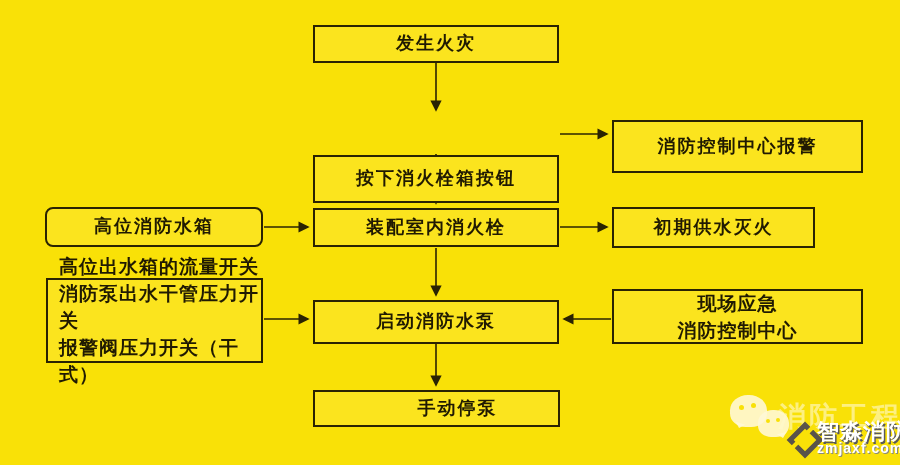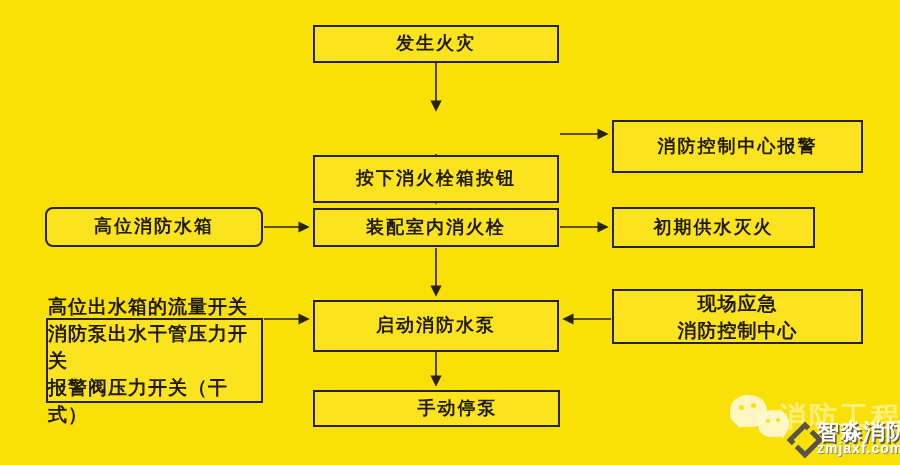--- a/index.html
+++ b/index.html
@@ -9,32 +9,32 @@
     background:#F9E107;overflow:hidden;
   }
   .node{
     position:absolute;box-sizing:border-box;
     background:#FBE41E;border:2px solid #2A2302;
     display:flex;align-items:center;justify-content:center;
     color:#201A02;font-size:18px;font-weight:600;letter-spacing:2px;
     text-align:center;line-height:1.2;
   }
   .node.multiline{flex-direction:column;font-size:19px;letter-spacing:1px;line-height:27px;}
-  .node.leftalign{align-items:flex-start;justify-content:center;padding-left:0;text-align:left;margin-top:40px;}
+  .node.leftalign{align-items:flex-start;justify-content:center;padding-left:11px;text-align:left;}
   #connectors{position:absolute;left:0;top:0;width:900px;height:465px;pointer-events:none;}
 
   
   #n-start     {left:313px;top:25px; width:246px;height:38px;}
   #n-press     {left:313px;top:115px;width:246px;height:48px;margin-top:40px;}
   #n-alarm     {left:612px;top:120px;width:251px;height:53px;}
   #n-tank      {left:45px; top:207px;width:218px;height:40px;border-radius:8px;}
   #n-hydrant   {left:313px;top:208px;width:246px;height:39px;}
   #n-initial   {left:612px;top:207px;width:203px;height:41px;}
   #n-switches  {left:46px; top:278px;width:217px;height:85px;}
-  #n-pump      {left:313px;top:300px;width:246px;height:52px;}
+  #n-pump      {left:313px;top:300px;width:246px;height:44px;}
   #n-emergency {left:612px;top:289px;width:251px;height:55px;}
   #n-stop      {left:313px;top:390px;width:247px;height:37px;padding-left:42px;}
 
   
   #watermark{position:absolute;left:728px;top:390px;width:172px;height:75px;}
   .wm-faint{
     position:absolute;left:50px;top:8px;
     font-size:28px;font-weight:bold;letter-spacing:3px;
     color:rgba(255,248,205,0.62);white-space:nowrap;
   }

